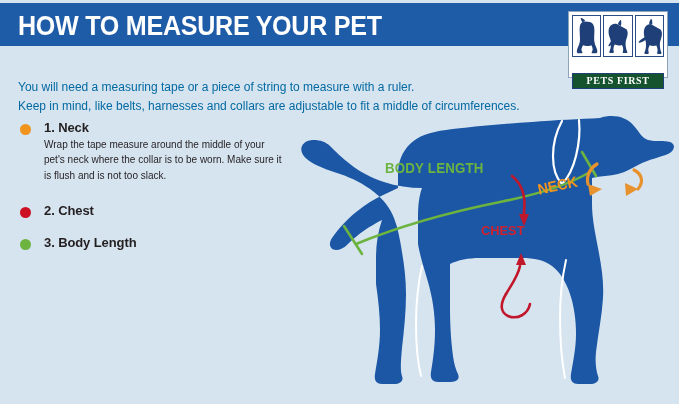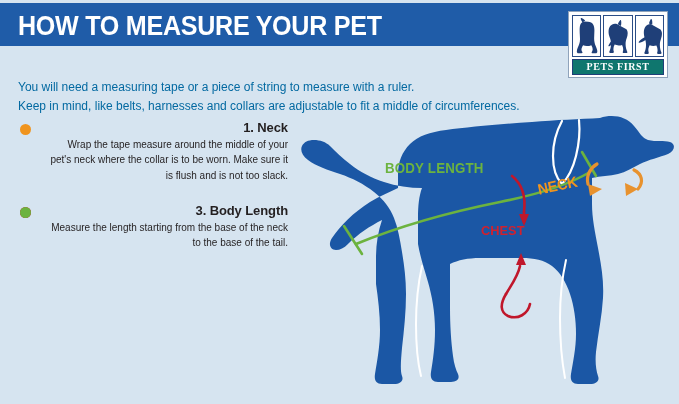--- a/index.html
+++ b/index.html
@@ -34,37 +34,37 @@
     padding:3px;
   }
   .logo-inner { position:relative; width:100%; height:100%; }
   .logo-boxes { display:flex; gap:2px; height:42px; }
   .logo-box {
     flex:1; border:1px solid #2b4d86; background:#ffffff;
     position:relative; overflow:hidden;
   }
   .logo-box svg { position:absolute; left:0; bottom:0; width:100%; height:100%; }
   .logo-name {
-    margin-top:2px; height:16px; background:#0f766e;
+    margin-top:16px; height:16px; background:#14532d;
     border:1px solid #1f3f78;
     color:#ffffff; font-size:10px; font-weight:bold;
     letter-spacing:0.6px; text-align:center; line-height:14px;
     font-family:"Liberation Serif", serif;
   }
 
   
   .intro {
     position:absolute; left:18px; top:58px; width:545px;
     font-size:12px; color:#0369a1; line-height:19px;margin-top:20px;
   }
   .intro div { white-space:nowrap; }
 
   
   .steps { position:absolute; left:18px; top:120px; width:270px; }
-  .step { position:relative; margin-bottom:17px; padding-left:26px;text-align:right; }
+  .step { position:relative; margin-bottom:17px; padding-left:26px; }
   .bullet {
     position:absolute; left:2px; top:4px;
     width:11px; height:11px; border-radius:50%;
   }
   .step-title {
     font-size:13px; font-weight:bold; color:#231f20;
     margin-bottom:2px; letter-spacing:-0.1px;
   }
   .step-body {
     font-size:10px; color:#231f20; line-height:15.3px;
@@ -130,25 +130,25 @@
   </div>
 
   <div class="steps">
     <div class="step">
       <span class="bullet" style="background:#f0941e"></span>
       <div class="step-title">1. Neck</div>
       <div class="step-body">Wrap the tape measure around the middle of your pet's neck where the collar is to be worn. Make sure it is flush and is not too slack.</div>
     </div>
     <div class="step" style="margin-top:20px">
       <span class="bullet" style="background:#cc1122"></span>
+      <div class="step-title">2. Chest</div>
     </div>
     <div class="step" style="margin-top:8px">
       <span class="bullet" style="background:#6cb33f"></span>
       <div class="step-title">3. Body Length</div>
-      <div class="step-body">Measure the length starting from the base of the neck to the base of the tail.</div>
     </div>
   </div>
 
   <div class="illustration">
     <svg viewBox="0 0 379 285">
 
       <g>
         <path fill="#1b57a5" d="
           M 300 10
           C 312 6, 326 8, 334 18

